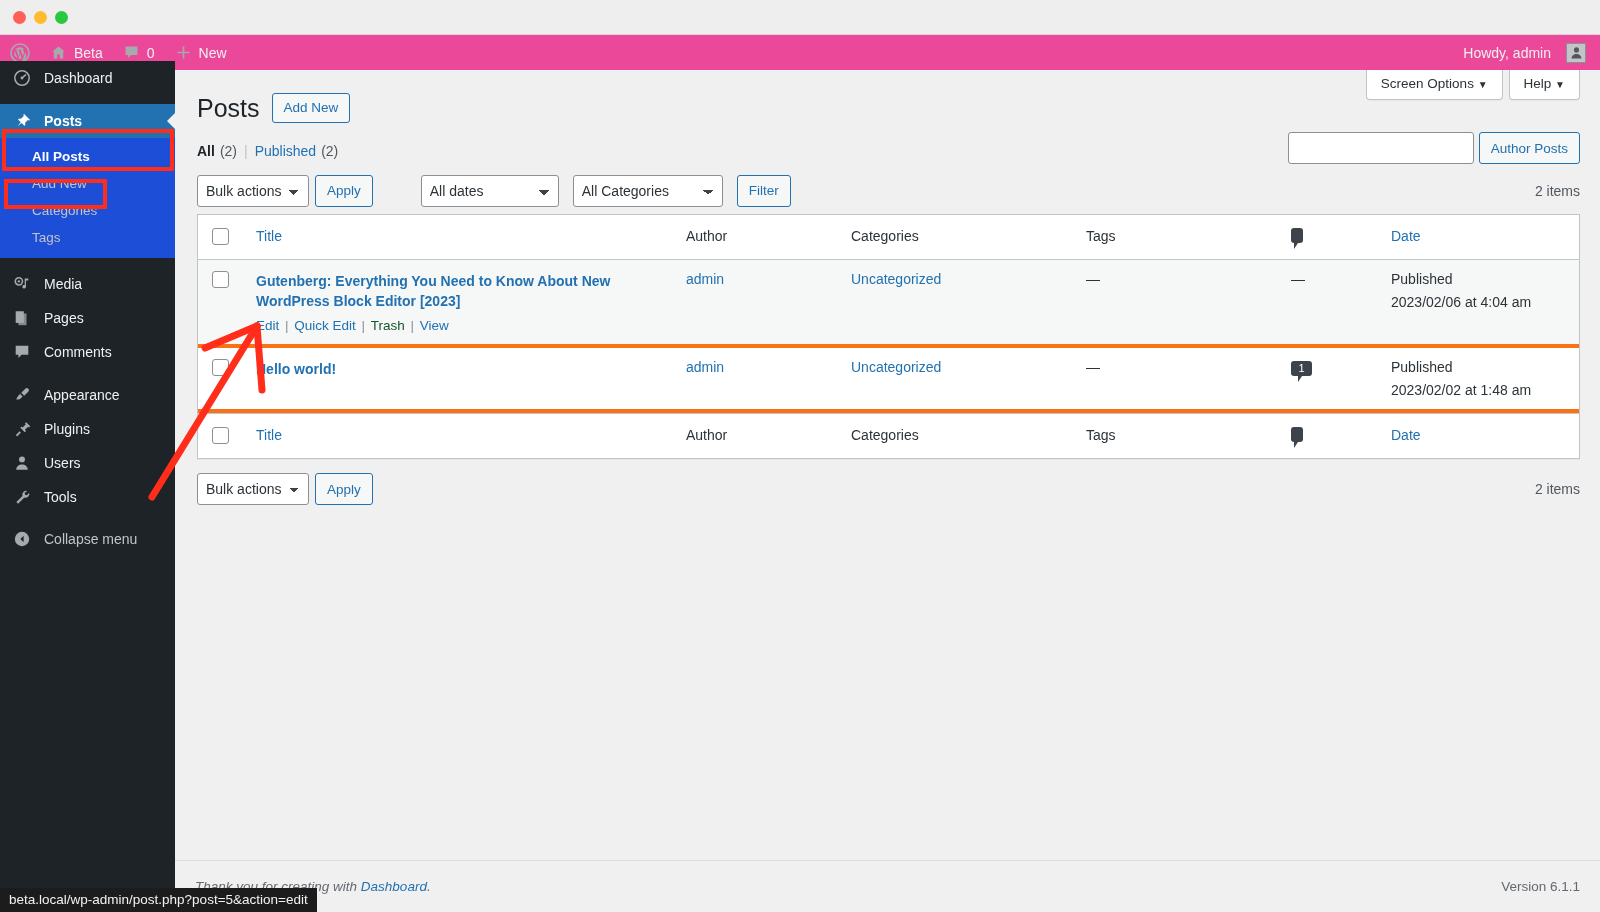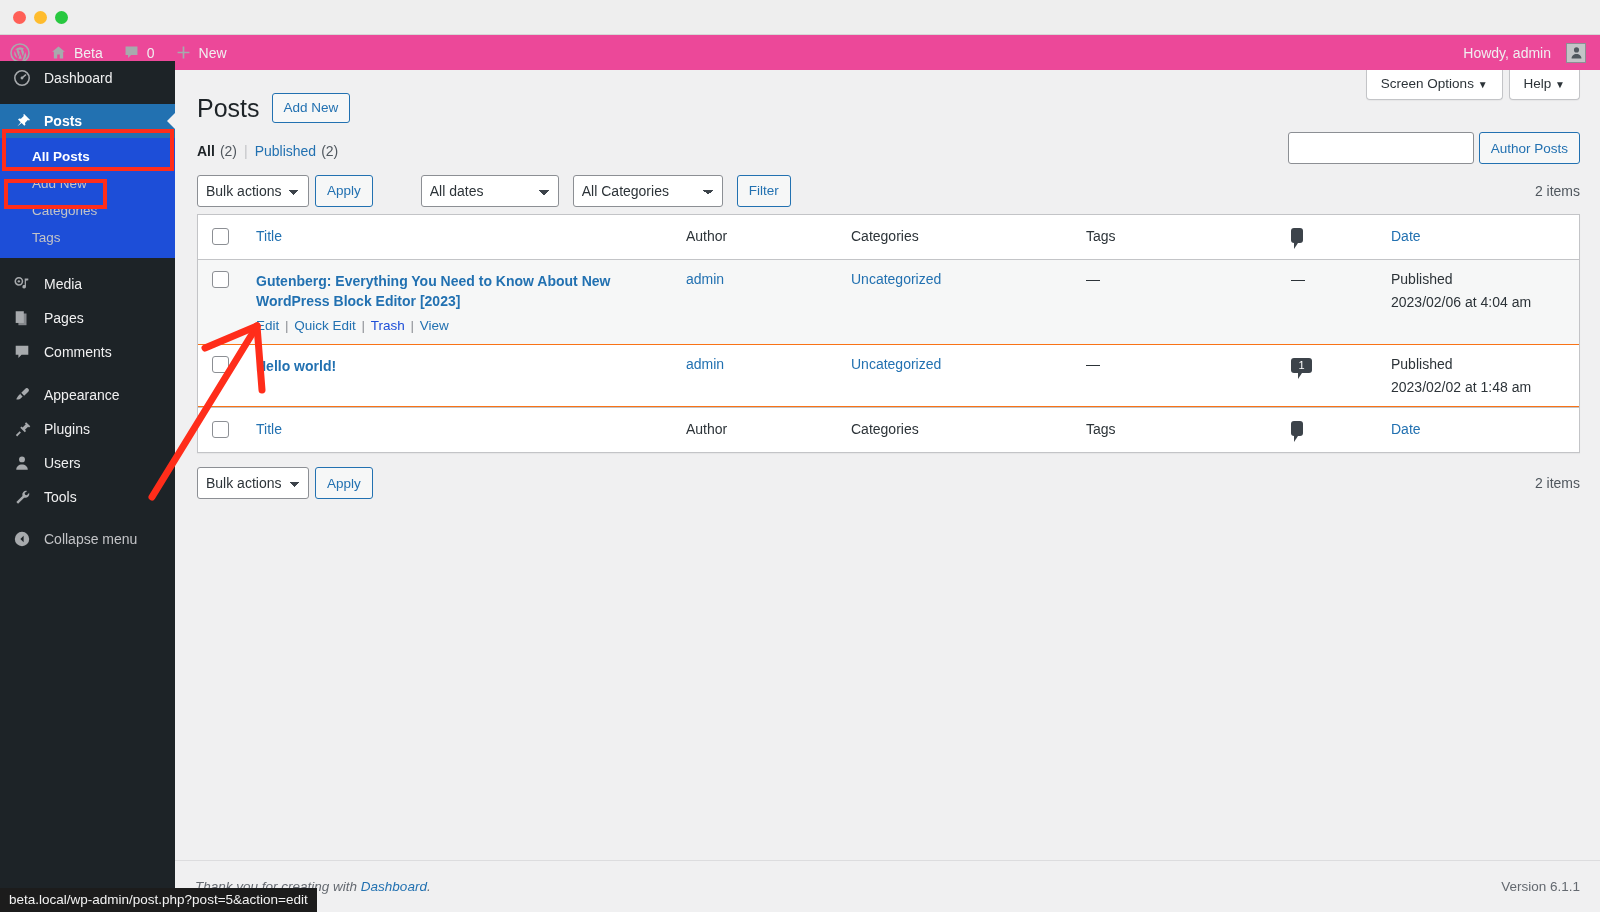--- a/index.html
+++ b/index.html
@@ -171,32 +171,32 @@
     padding: 11px 10px;
     color: #2c3338;
   }
   .wp-list-table thead th, .wp-list-table tfoot th {
     font-weight: 400; color: #2271b1; padding-top: 13px; padding-bottom: 13px;
   }
   .wp-list-table thead th.plain, .wp-list-table tfoot th.plain { color: #2c3338; }
   .wp-list-table thead tr th { border-bottom: 1px solid #c3c4c7; }
   .wp-list-table tfoot tr th { border-top: 1px solid #c3c4c7; }
   .wp-list-table tbody tr.alternate { background: #f6f7f7; }
-  .wp-list-table tbody td { border-bottom: 1px solid #f97316; }
+  .wp-list-table tbody td { border-bottom: 4px solid #f97316; }
   .col-cb { width: 48px; padding-left: 14px !important; }
   .col-title { width: 430px; }
   .col-author { width: 165px; }
   .col-cats { width: 235px; }
   .col-tags { width: 205px; }
   .col-comments { width: 100px; }
   .col-date { width: auto; }
   .row-title { color: #2271b1; font-weight: 700; font-size: 14px; line-height: 1.45; text-decoration: none; }
   .row-actions { margin-top: 7px; font-size: 13.5px; color: #50575e; }
   .row-actions a { color: #2271b1; text-decoration: none; }
-  .row-actions a.trash { color: #1d4ed8; margin-top: 30px; }
+  .row-actions a.trash { color: #14532d; margin-top: 30px; }
   .row-actions .sep { color: #8c8f94; margin: 0 2px; }
   .cell-link { color: #2271b1; text-decoration: none; }
   .dash { color: #787c82; }
   .date-status { display: block; color: #2c3338; }
   .date-val { display: block; color: #2c3338; margin-top: 7px; }
 
   input[type=checkbox].wp-cb {
     -webkit-appearance: none; appearance: none;
     width: 17px; height: 17px; border: 1px solid #8c8f94;
     border-radius: 3px; background: #fff; margin: 0;

